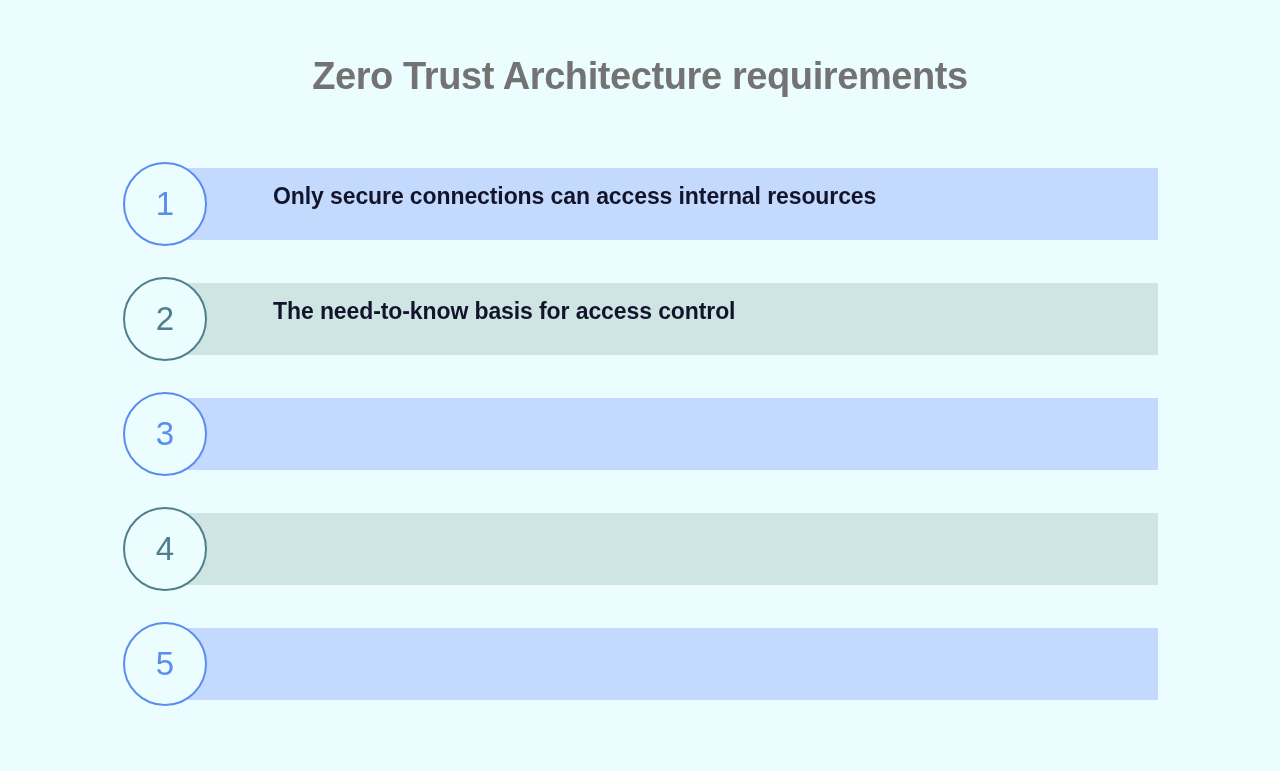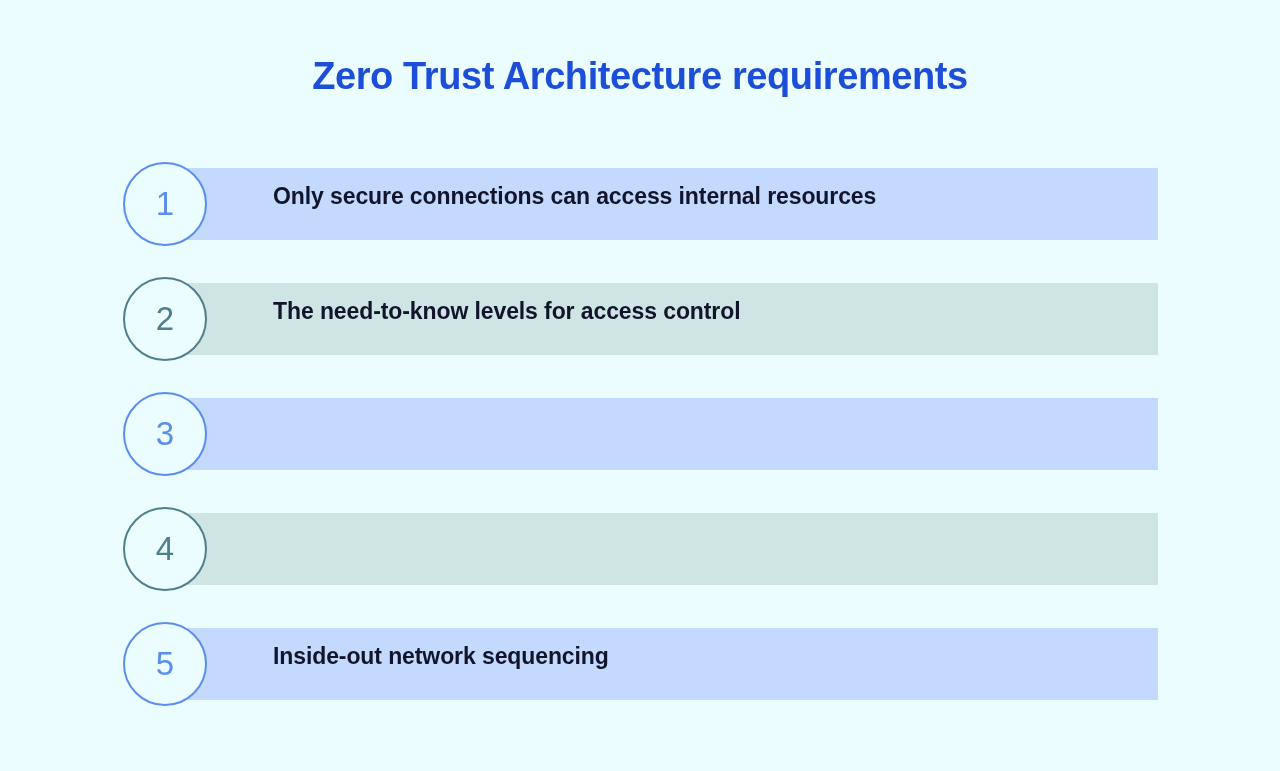--- a/index.html
+++ b/index.html
@@ -24,21 +24,21 @@
   
   .title {
     position: absolute;
     left: 0;
     top: 54px;
     width: 1280px;
     text-align: center;
     font-size: 38px;
     font-weight: 700;
     letter-spacing: -0.4px;
-    color: #1d4ed8;
+    color: #737373;
     line-height: 1.2;
     white-space: nowrap;
   }
 
   
   .list {
     position: absolute;
     left: 0;
     top: 168px;
     width: 1280px;
@@ -124,21 +124,21 @@
         <span class="row-badge-num">1</span>
       </div>
       <div class="row-label">Only secure connections can access internal resources</div>
     </div>
 
     <div class="row accent-teal">
       <div class="row-bar"></div>
       <div class="row-badge">
         <span class="row-badge-num">2</span>
       </div>
-      <div class="row-label">The need-to-know levels for access control</div>
+      <div class="row-label">The need-to-know basis for access control</div>
     </div>
 
     <div class="row accent-blue">
       <div class="row-bar"></div>
       <div class="row-badge">
         <span class="row-badge-num">3</span>
       </div>
     </div>
 
     <div class="row accent-teal">
@@ -146,17 +146,16 @@
       <div class="row-badge">
         <span class="row-badge-num">4</span>
       </div>
     </div>
 
     <div class="row accent-blue">
       <div class="row-bar"></div>
       <div class="row-badge">
         <span class="row-badge-num">5</span>
       </div>
-      <div class="row-label">Inside-out network sequencing</div>
     </div>
 
   </div>
 </div>
 
 </body></html>

